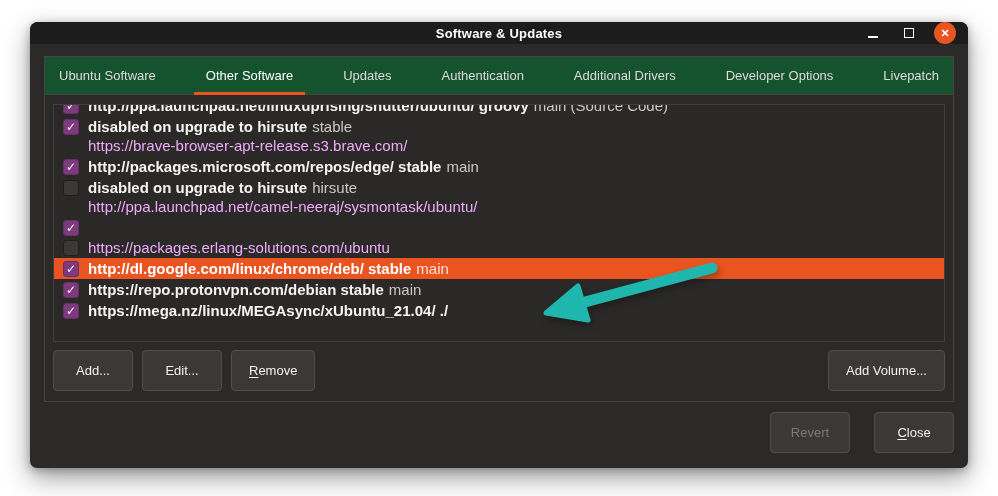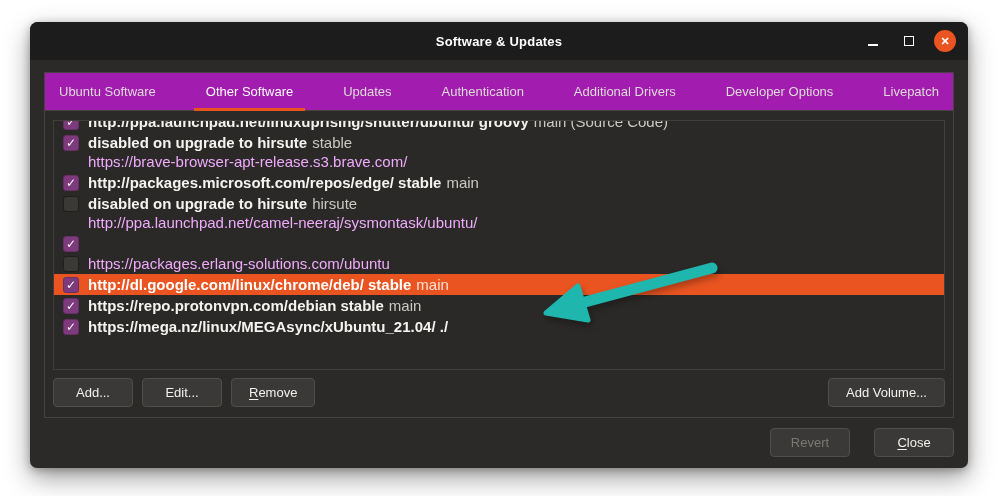--- a/index.html
+++ b/index.html
@@ -10,40 +10,40 @@
 
   .window {
     position:absolute; left:30px; top:22px; width:938px; height:446px;
     background:#2b2a28; border-radius:8px 8px 7px 7px;
     box-shadow:0 10px 26px rgba(0,0,0,.38), 0 2px 8px rgba(0,0,0,.28);
     display:flex; flex-direction:column;
   }
 
   
   .titlebar {
-    height:38px; flex:none; background:#1c1c1c; border-radius:8px 8px 0 0;
+    height:22px; flex:none; background:#1c1c1c; border-radius:8px 8px 0 0;
     display:flex; align-items:center; position:relative;
   }
   .title {
     position:absolute; left:0; right:0; text-align:center;
     color:#ffffff; font-weight:bold; font-size:13px; letter-spacing:.2px;
   }
   .controls { margin-left:auto; display:flex; align-items:center; gap:14px; padding-right:12px; position:relative; }
   .winbtn { background:none; border:none; width:22px; height:22px; display:flex; align-items:center; justify-content:center; padding:0; cursor:default; }
   .min-icon { width:10px; height:2px; background:#ffffff; display:block; align-self:flex-end; margin-bottom:6px; }
   .max-icon { width:10px; height:10px; border:1.5px solid #ffffff; display:block; }
   .winbtn.close { background:#E95420; border-radius:50%; }
   .close-x { color:#ffffff; font-size:11px; font-weight:bold; line-height:1; }
 
   
   .content { flex:1; padding:12px 14px 0 14px; display:flex; flex-direction:column; }
 
   .notebook { border:1px solid #46443f; height:346px; flex:none; display:flex; flex-direction:column; background:#2b2a28; }
 
-  .tabbar { height:38px; flex:none; display:flex; justify-content:space-between; align-items:stretch; background:#a21caf; border-bottom:1px solid #46443f;text-align:right; }
+  .tabbar { height:38px; flex:none; display:flex; justify-content:space-between; align-items:stretch; background:#14532d; border-bottom:1px solid #46443f;text-align:right; }
   .tab { display:flex; align-items:center; padding:0 14px; font-size:13px; color:#dedcd8; position:relative; cursor:default; white-space:nowrap; }
   .tab.active { color:#ffffff; }
   .tab.active::after { content:""; position:absolute; left:2px; right:2px; bottom:-1px; height:3px; background:#E95420; }
 
   .tabpage { flex:1; padding:9px 8px 10px 8px; display:flex; flex-direction:column; }
 
   .list { flex:1; border:1px solid #423f3b; background:#2a2927; overflow:hidden; display:flex; flex-direction:column; }
   .row { display:flex; align-items:flex-start; padding:1px 6px 1px 6px; }
   .row.partial { margin-top:-10px; }
   .row.selected { background:#E95420; }
@@ -60,21 +60,21 @@
   .comp { color:#cbc9c4; }
   .line2 { display:none; color:#f0abfc; }
   .row.double .line2 { display:block; }
   .row.selected .comp, .row.selected .line2 { color:#fbe0d4; }
   .row.selected .rowtext { color:#ffffff; }
 
   .btnrow { flex:none; display:flex; gap:9px; margin-top:8px; }
   .btn {
     background:#3a3937; border:1px solid #514e49; border-radius:4px;
     color:#f2f1ee; font-size:13px; font-family:inherit;
-    padding:6px 17px; min-width:80px; cursor:default; white-space:nowrap;
+    padding:12px 17px; min-width:80px; cursor:default; white-space:nowrap;
   }
   .btn-spacer { flex:1; }
   .mn { text-decoration:underline; text-underline-offset:2px; }
 
   .footer { flex:none; display:flex; justify-content:flex-end; gap:24px; padding:10px 0 0 0; }
   .btn.disabled { color:#7c7a75; }
 
   
   .arrow-annotation { position:absolute; inset:0; width:998px; height:496px; pointer-events:none; filter:drop-shadow(2px 4px 3px rgba(0,0,0,.28)); }
 </style>

